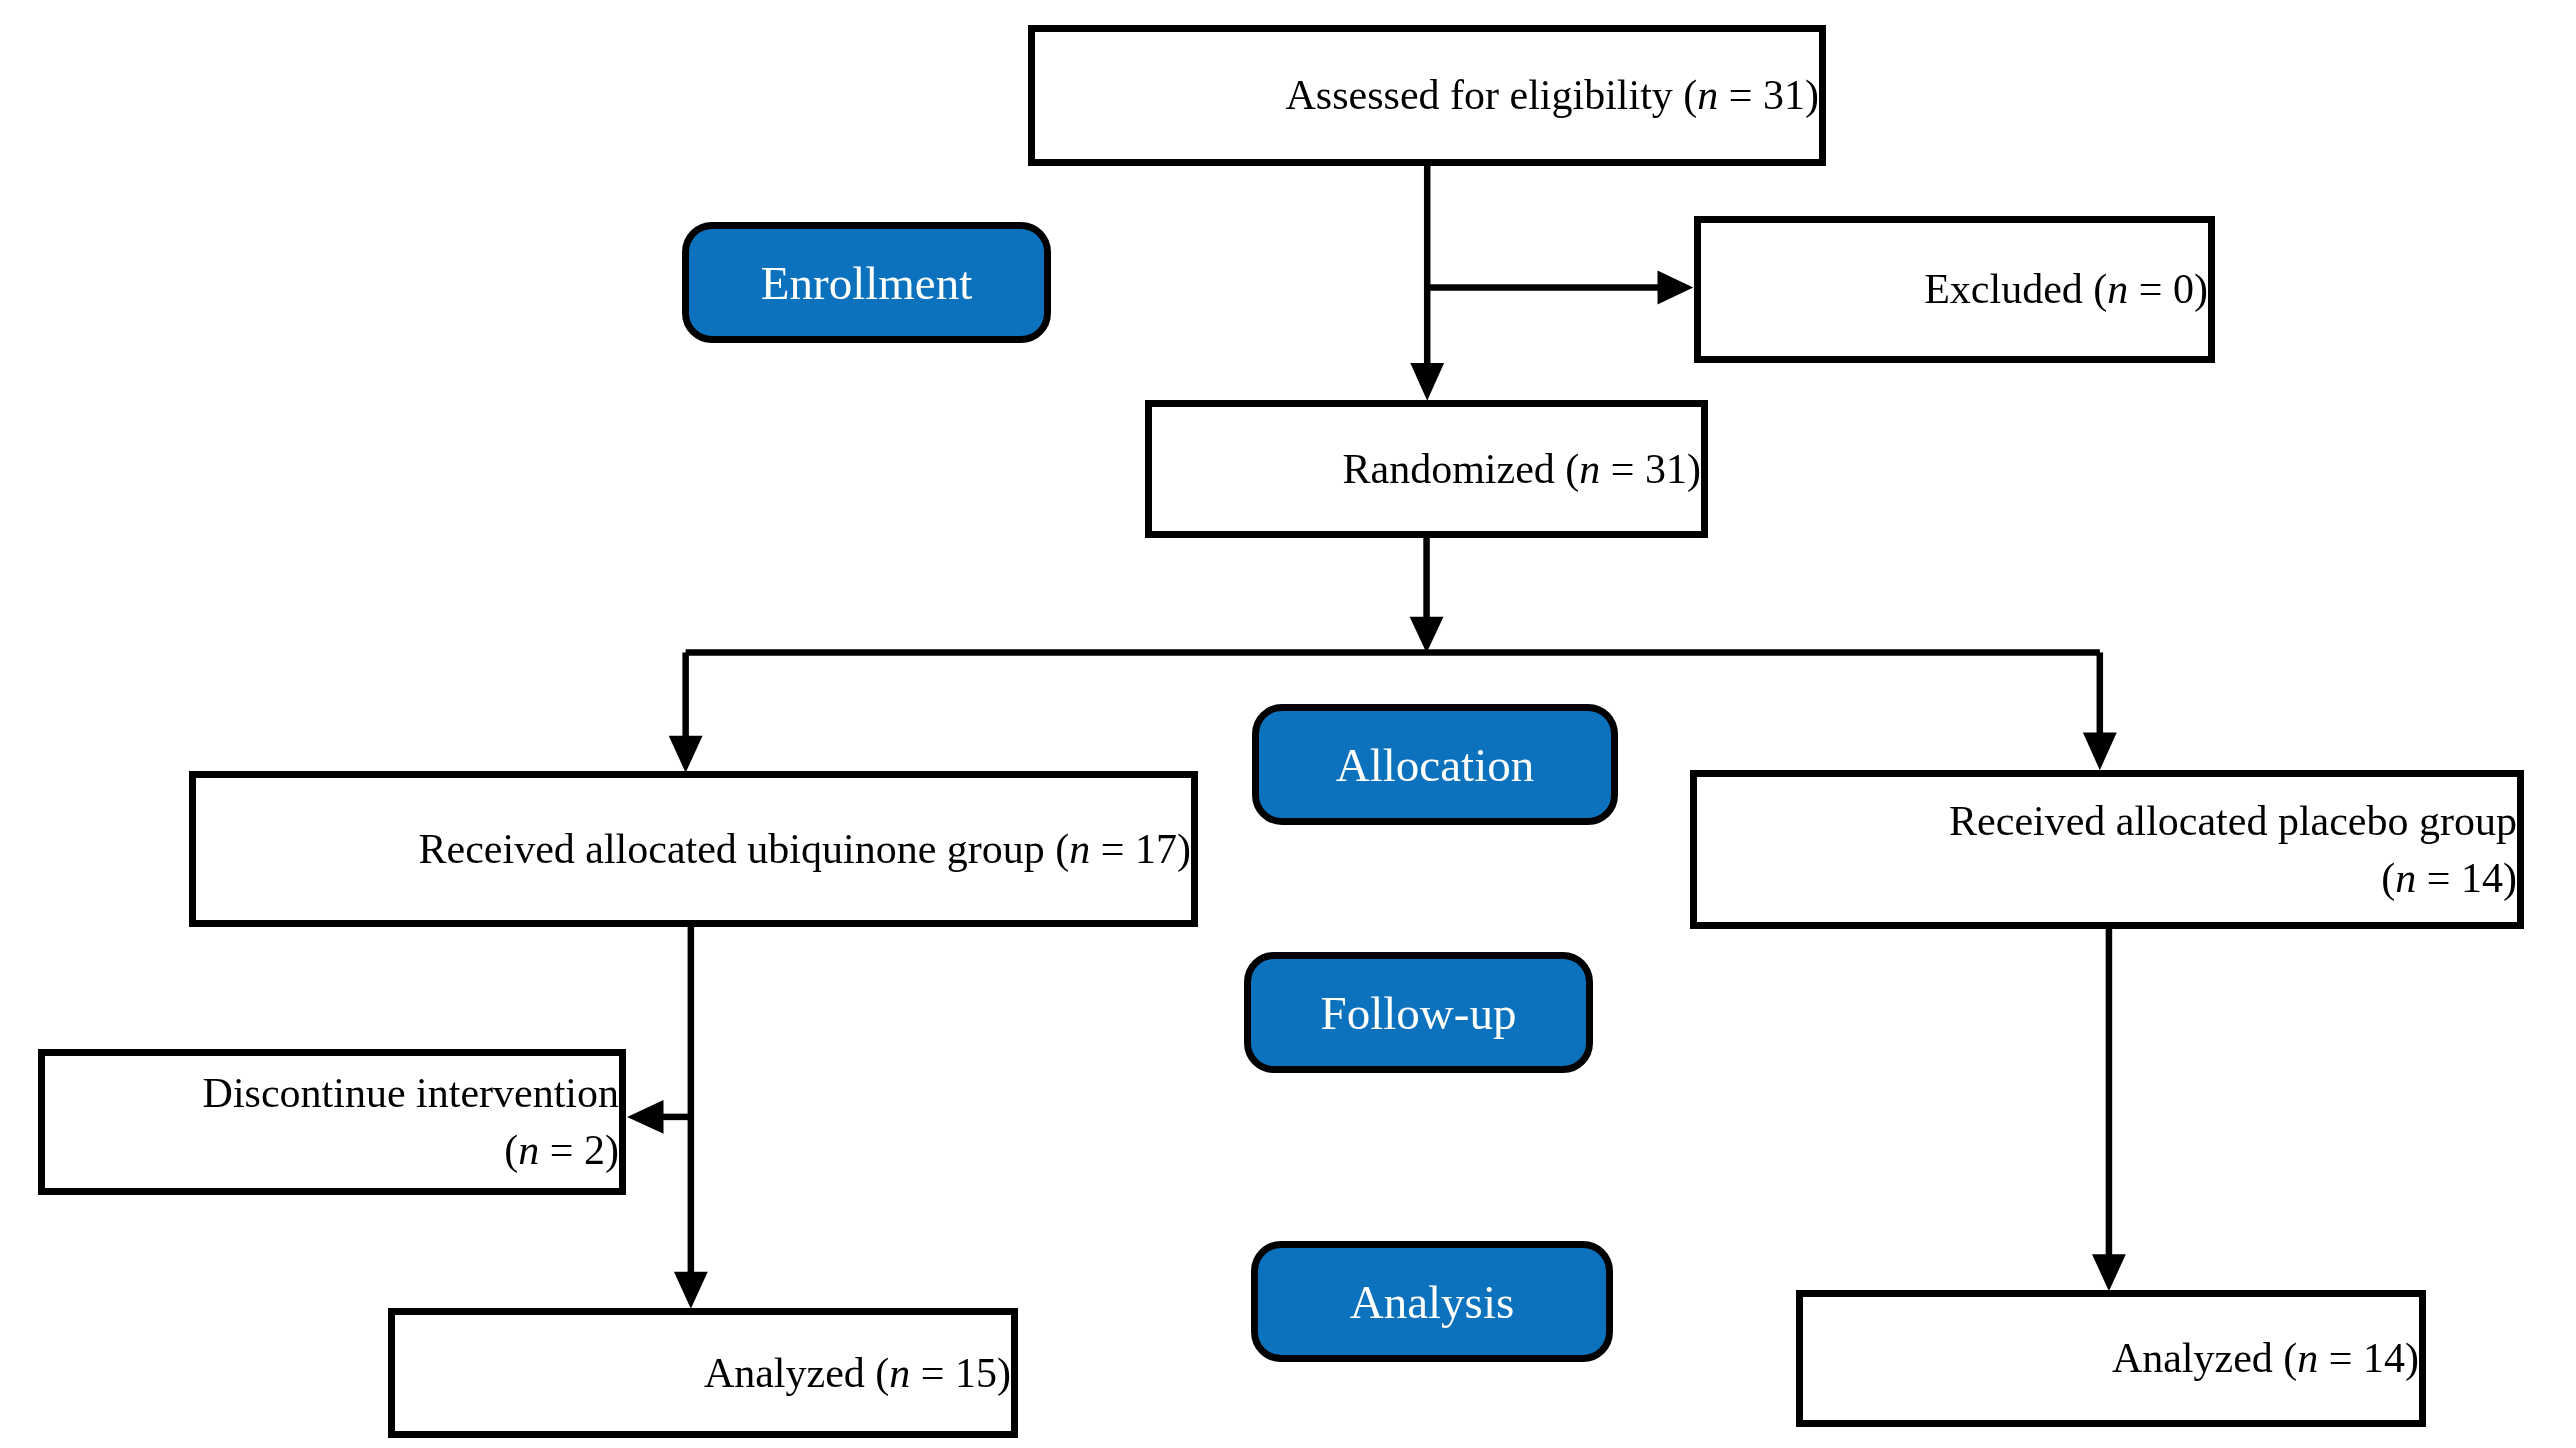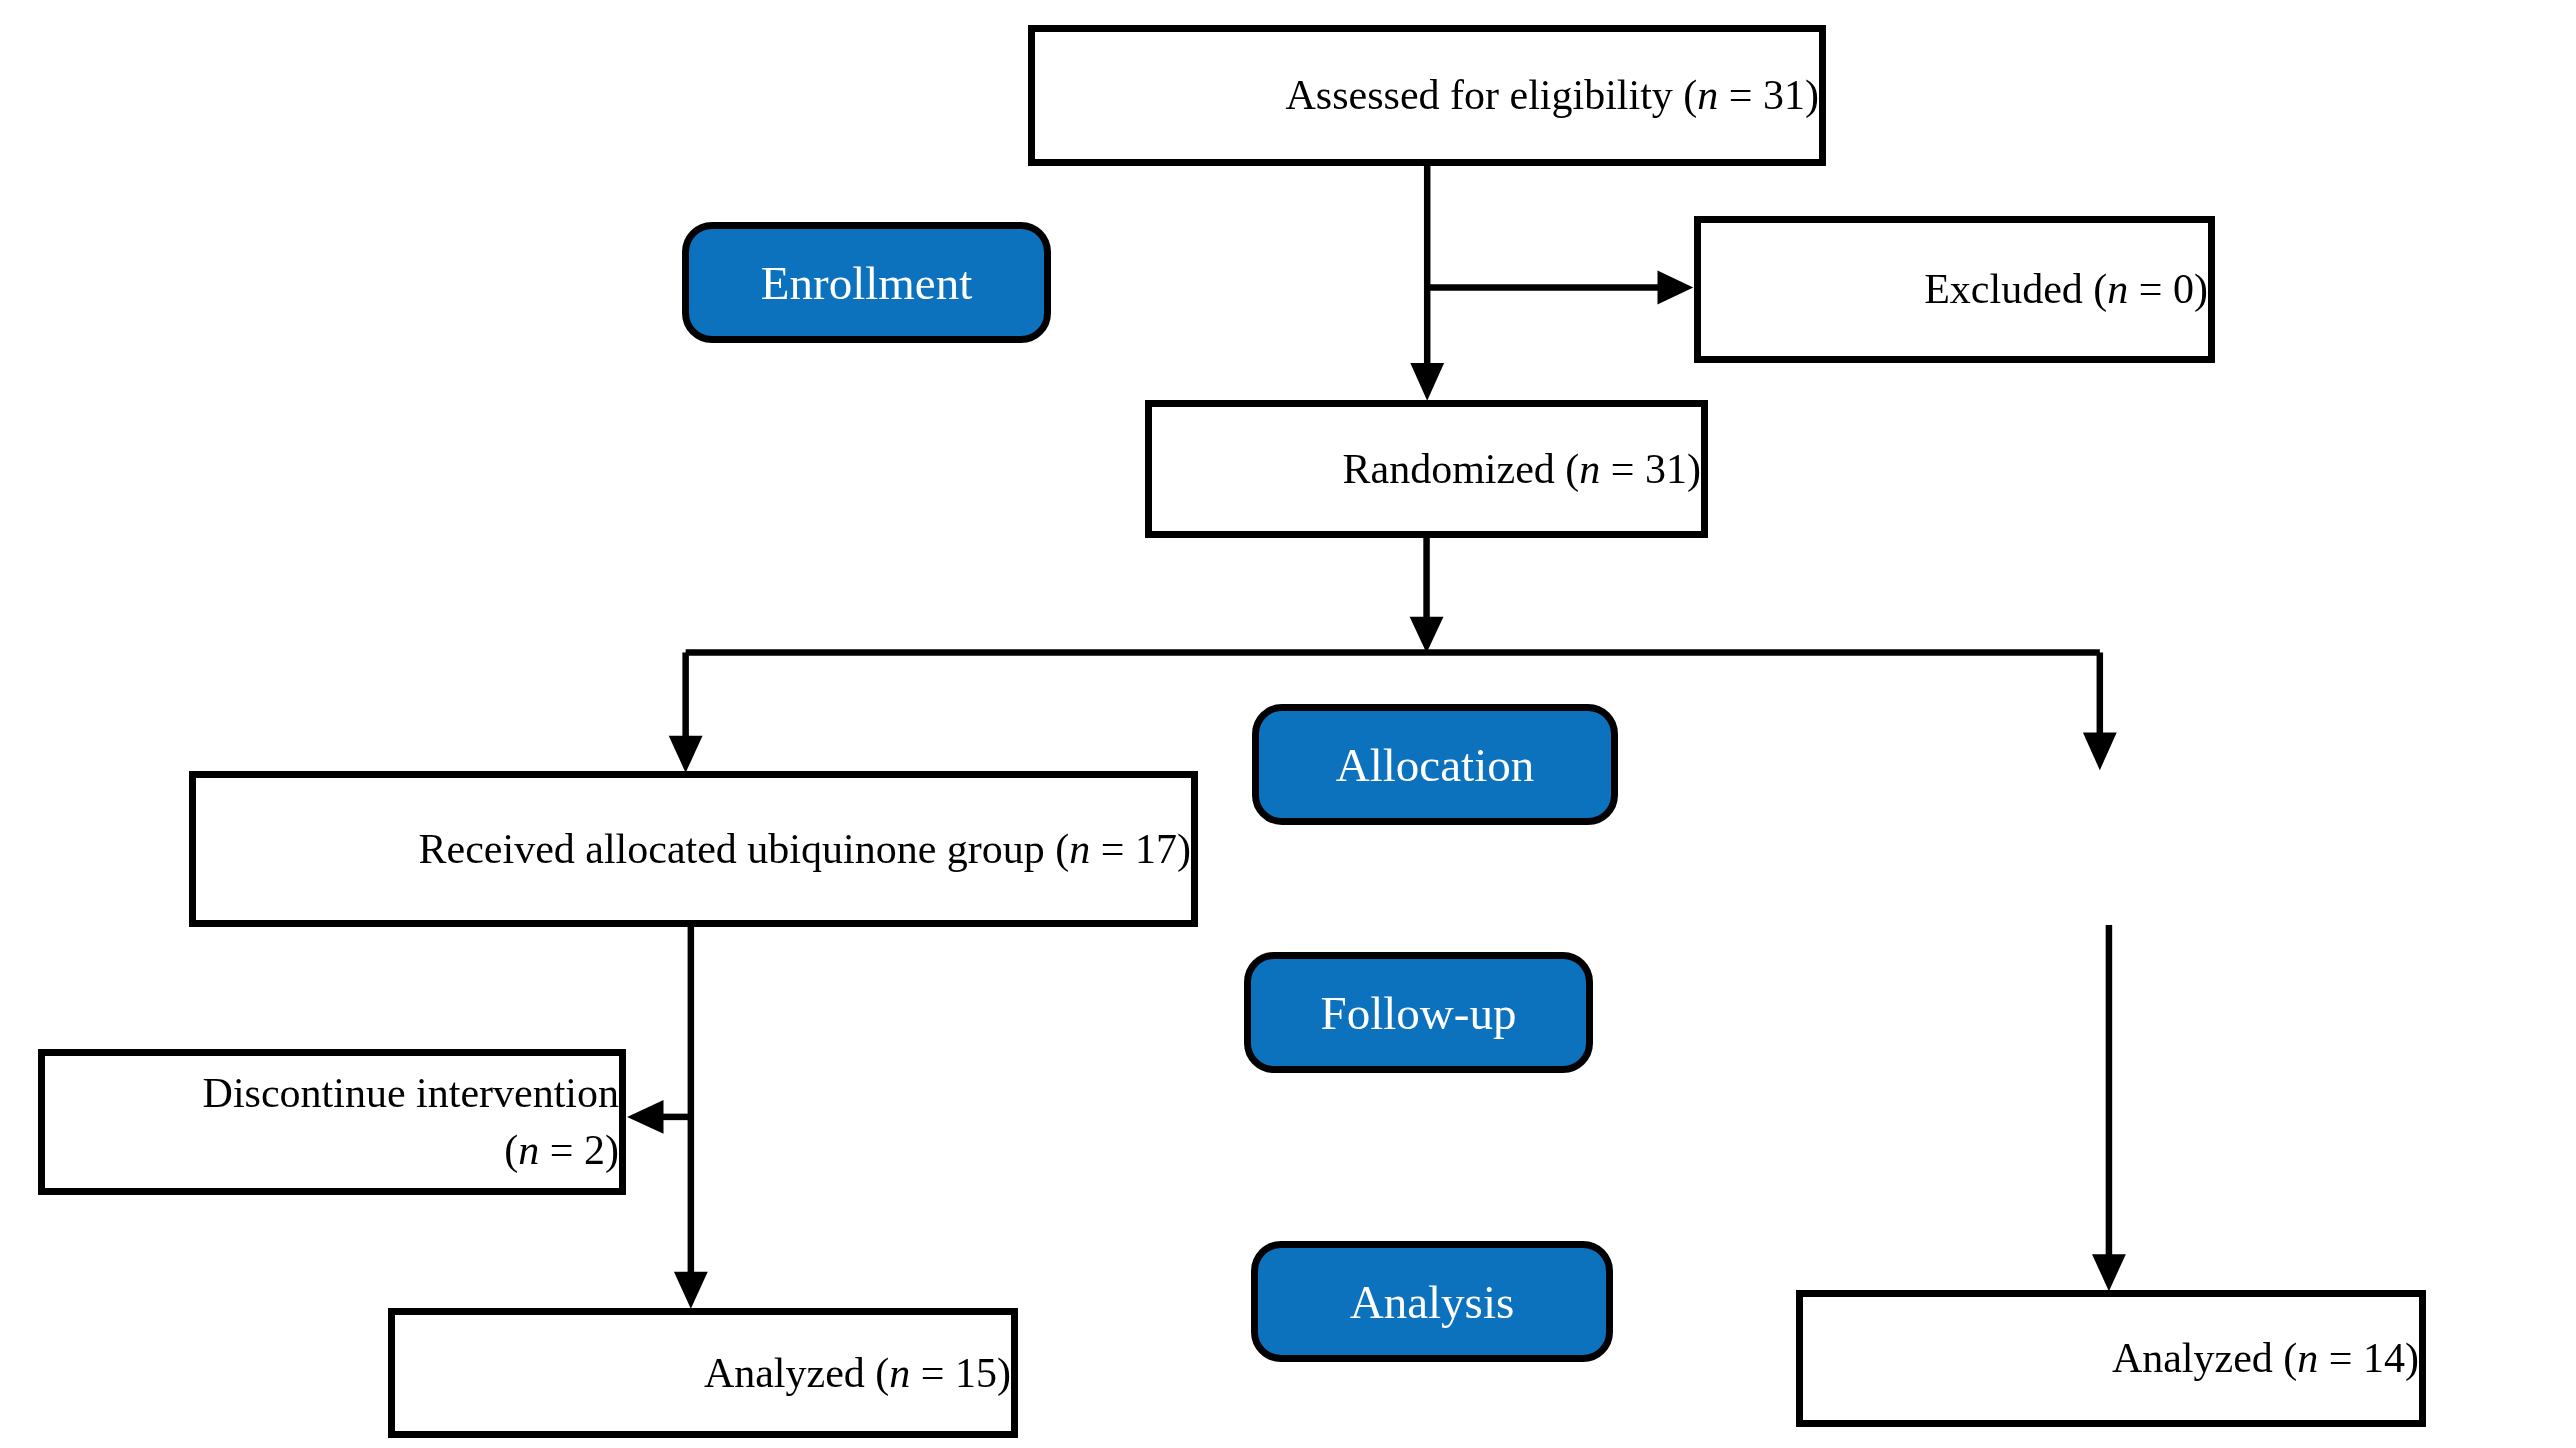--- a/index.html
+++ b/index.html
@@ -92,20 +92,24 @@
   </div>
 
   <div class="wbox" style="left:1145px; top:400px; width:563px; height:138px;">
     <div><span class="tline">Randomized (</span><span class="nvar">n</span><span class="tline"> = 31)</span></div>
   </div>
 
   <div class="wbox" style="left:189px; top:771px; width:1009px; height:156px;">
     <div><span class="tline">Received allocated ubiquinone group (</span><span class="nvar">n</span><span class="tline"> = 17)</span></div>
   </div>
 
+  <div class="wbox" style="left:1690px; top:770px; width:834px; height:159px;">
+    <div class="tline">Received allocated placebo group</div>
+    <div><span class="tline">(</span><span class="nvar">n</span><span class="tline"> = 14)</span></div>
+  </div>
 
   <div class="wbox" style="left:38px; top:1049px; width:588px; height:146px;">
     <div class="tline">Discontinue intervention</div>
     <div><span class="tline">(</span><span class="nvar">n</span><span class="tline"> = 2)</span></div>
   </div>
 
   <div class="wbox" style="left:388px; top:1308px; width:630px; height:130px;padding-left:44px;">
     <div><span class="tline">Analyzed (</span><span class="nvar">n</span><span class="tline"> = 15)</span></div>
   </div>
 

